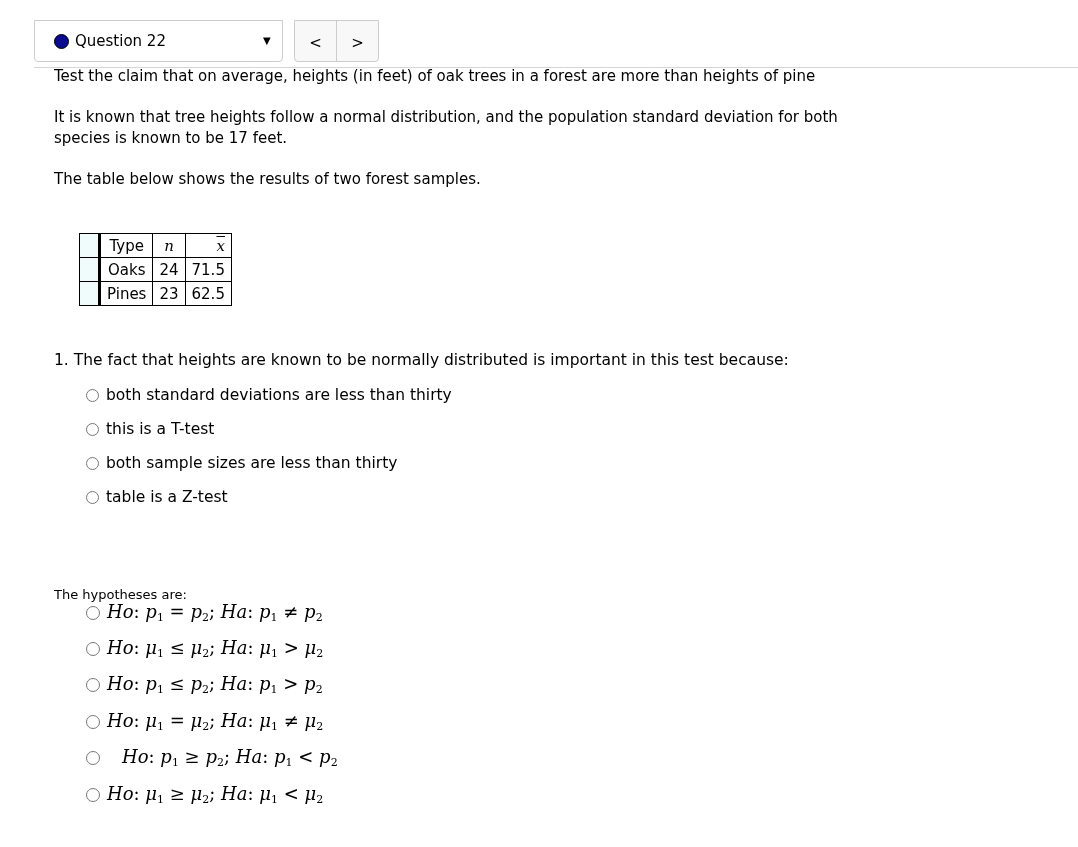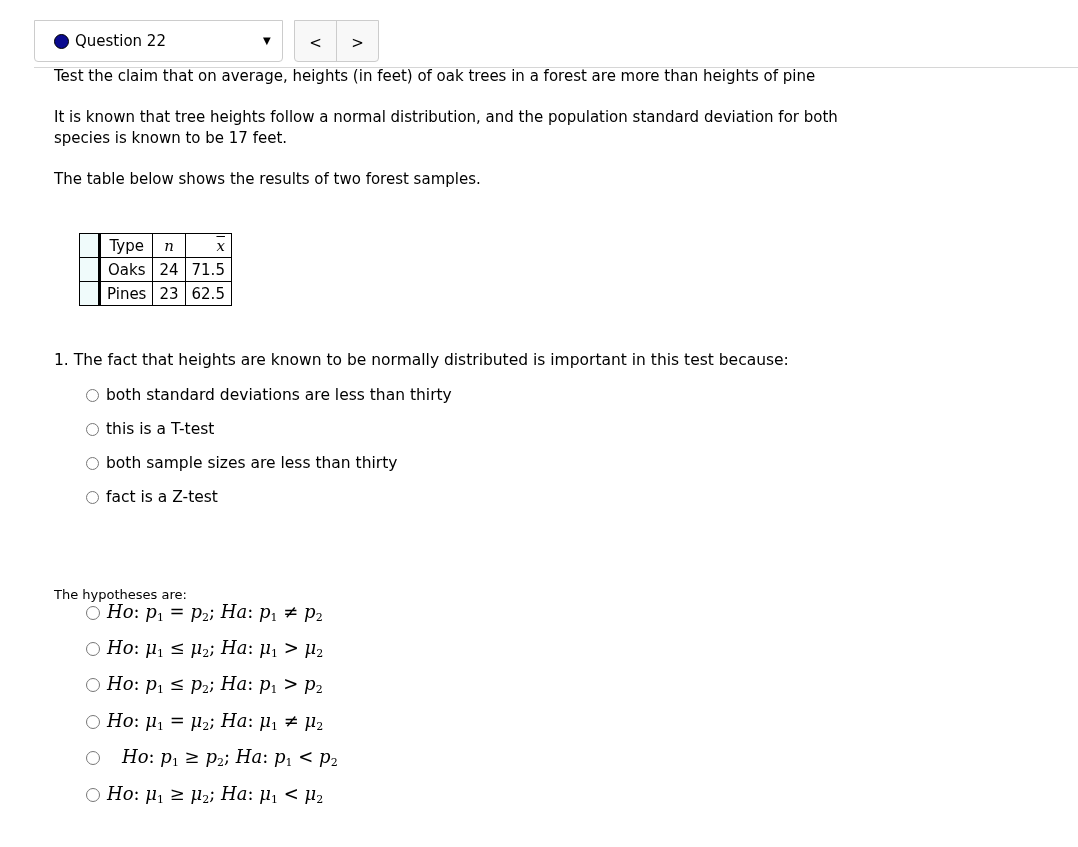--- a/index.html
+++ b/index.html
@@ -88,21 +88,21 @@
 <label class="opt" style="top:420px">
     <span class="radio"></span>
     <span>this is a T-test</span>
   </label>
 <label class="opt" style="top:454px">
     <span class="radio"></span>
     <span>both sample sizes are less than thirty</span>
   </label>
 <label class="opt" style="top:488px">
     <span class="radio"></span>
-    <span>fact is a Z-test</span>
+    <span>table is a Z-test</span>
   </label>
 
 <div class="hyp-title">The hypotheses are:</div>
 
 <div id="hyps">
     <label class="hopt" style="top: 601px;">
       <span class="radio"></span>
       <span><i>Ho</i>:&nbsp;<i><span>p</span></i><span class="sub">1</span> <span>=</span> <i><span>p</span></i><span class="sub">2</span>; <i>Ha</i>:&nbsp;<i><span>p</span></i><span class="sub">1</span> <span>≠</span> <i><span>p</span></i><span class="sub">2</span></span>
     </label>
     <label class="hopt" style="top: 637px; text-align: center;">

